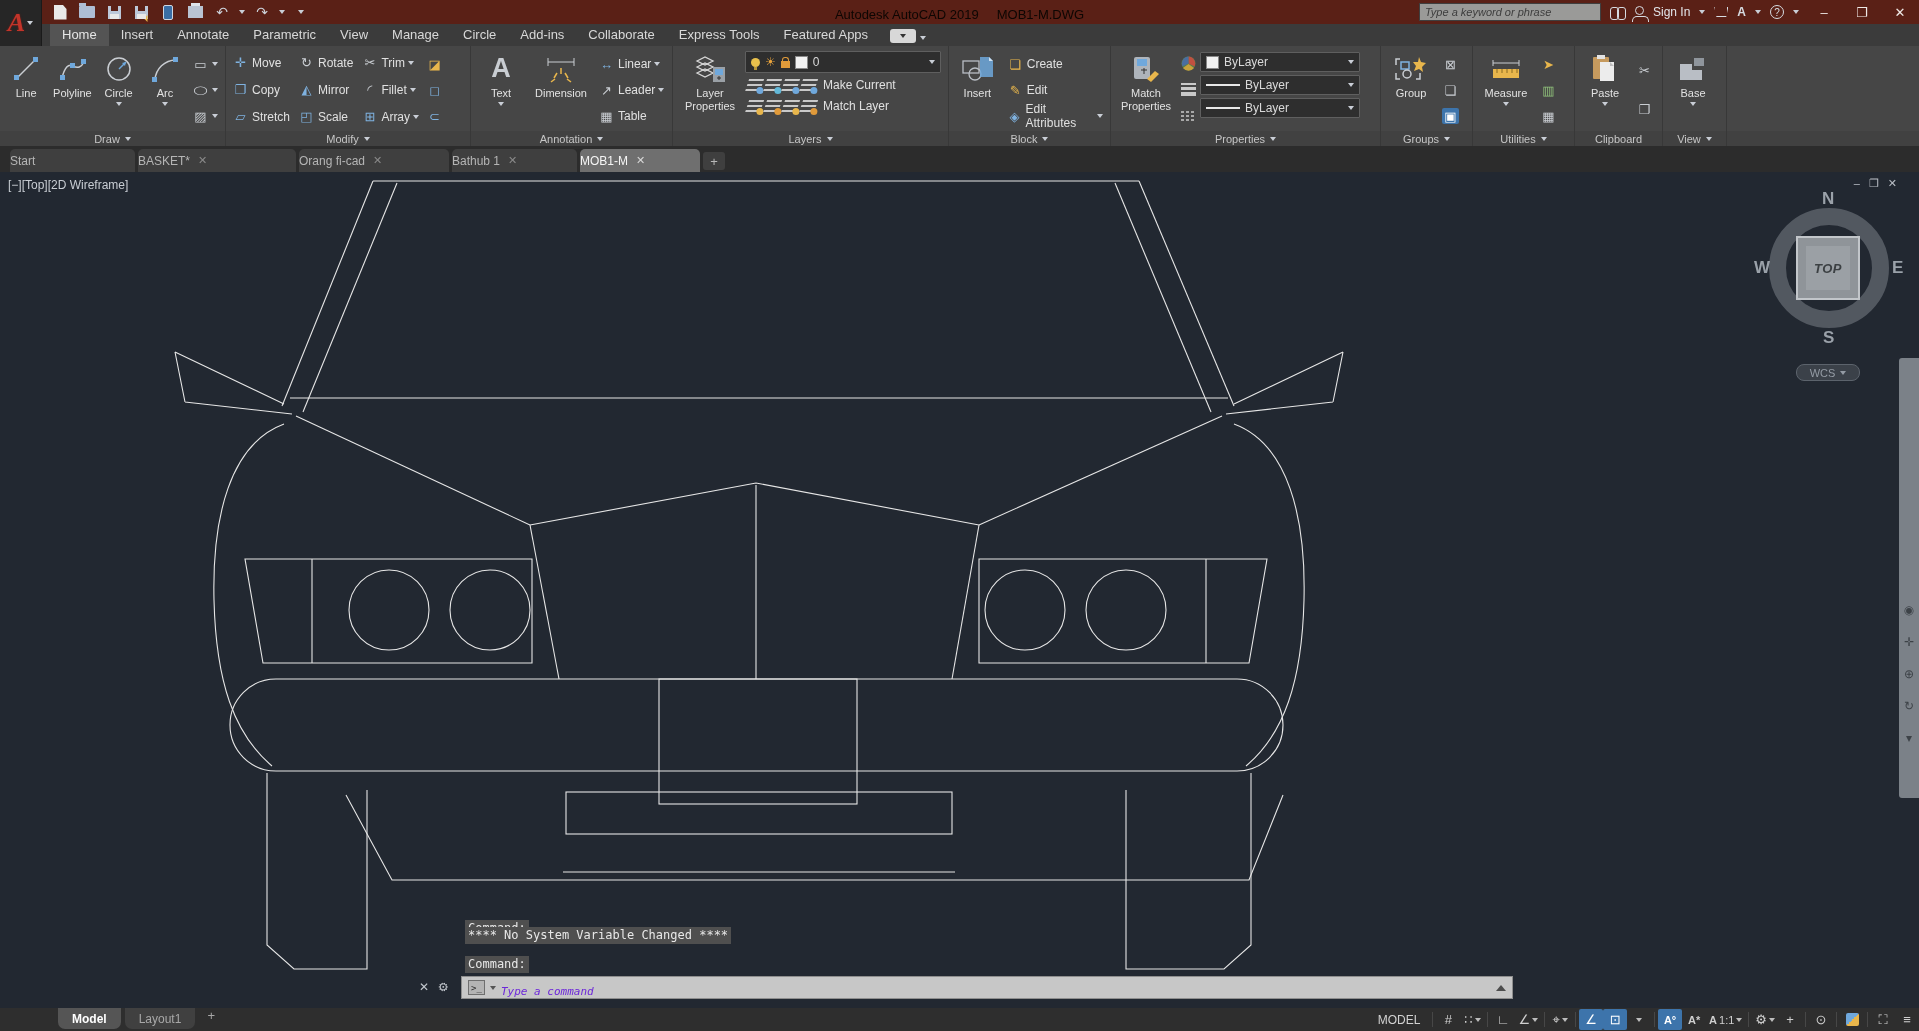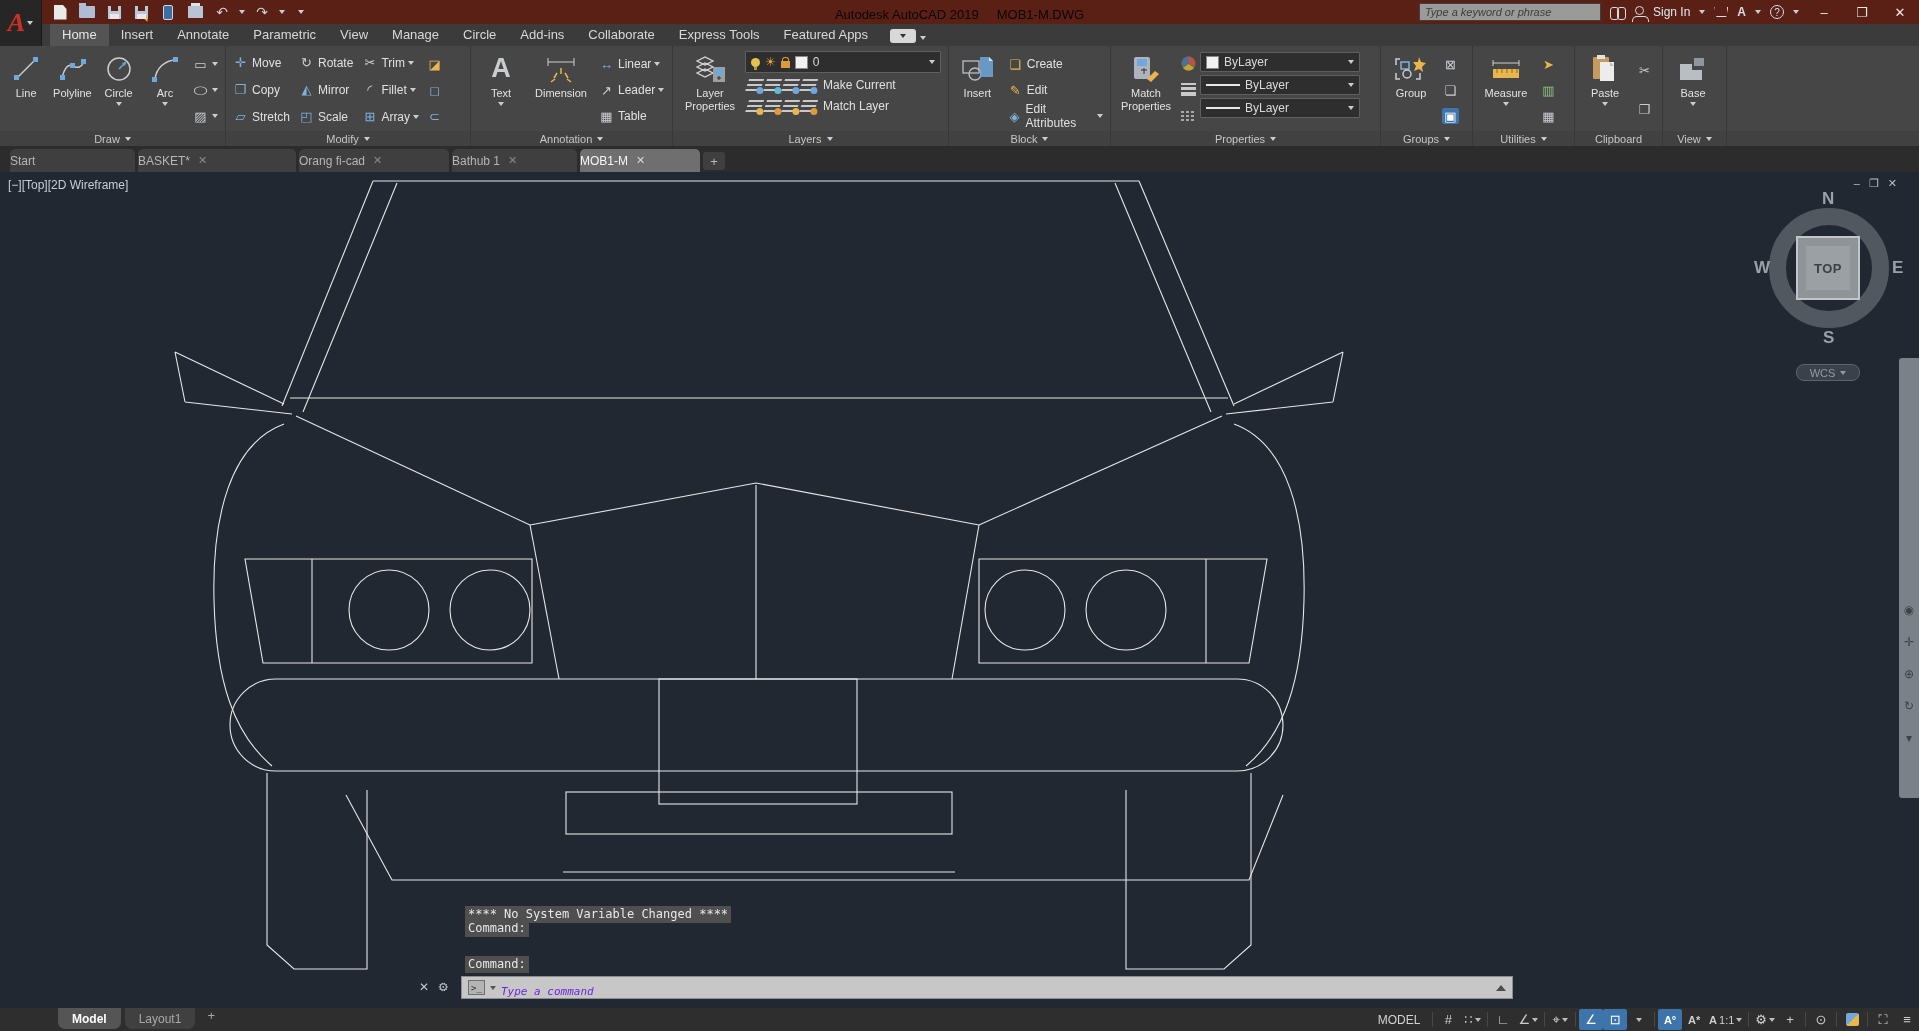--- a/index.html
+++ b/index.html
@@ -94,21 +94,21 @@
   .drawing-svg path, .drawing-svg rect, .drawing-svg circle, .drawing-svg line { stroke:#e6e6e6; stroke-width:1.1; fill:none; }
 
   
   .viewcube { position:absolute; left:1754px; top:18px; width:150px; height:160px; }
   .vc-ring { position:absolute; left:15px; top:18px; width:120px; height:120px; border-radius:50%; border:17px solid rgba(90,96,104,0.85); }
   .vc-letter { position:absolute; color:#9aa1a9; font-weight:bold; font-size:17px; }
   .vc-n{ left:68px; top:-1px; } .vc-s{ left:69px; top:138px; } .vc-w{ left:0px; top:68px; } .vc-e{ left:138px; top:68px; }
   .vc-face { position:absolute; left:42px; top:46px; width:64px; height:64px; background:#8f9499; border:2px solid #c2c6ca;
     display:flex; align-items:center; justify-content:center; }
   .vc-face-inner { width:44px; height:44px; background:#9ba0a5; display:flex; align-items:center; justify-content:center;
-    color:#3c4043; font-size:13px; font-weight:bold; letter-spacing:.5px; }
+    color:#3c4043; font-size:13px; font-weight:bold; letter-spacing:.5px;font-style:italic; }
   .wcs-pill { position:absolute; left:1796px; top:192px; width:64px; height:17px; background:#3b4149; border:1px solid #5c636c;
     border-radius:8px; display:flex; align-items:center; justify-content:center; gap:5px; color:#949ba4; font-size:11px; }
   .wcs-pill .dd{ border-top-color:#949ba4; }
 
   
   .navbar { position:absolute; left:1899px; top:186px; width:20px; height:440px; background:rgba(196,202,208,0.55); border-radius:3px 0 0 3px; }
   .navbar .nv { width:20px; height:24px; display:flex; align-items:center; justify-content:center; color:#2e3338; font-size:12px; opacity:.8; }
   .navbar .nvgroup { position:absolute; left:0; top:240px; display:flex; flex-direction:column; gap:8px; }
 
   
@@ -778,21 +778,21 @@
     <div class="nvgroup">
       <span class="nv">◉</span>
       <span class="nv">✛</span>
       <span class="nv">⊕</span>
       <span class="nv">↻</span>
       <span class="nv">▾</span>
     </div>
   </div>
 
   <div class="cmd-chip" style="top:748px">Command:</div>
-  <div class="cmd-chip" style="top:734px">**** No System Variable Changed ****</div>
+  <div class="cmd-chip" style="top:755px">**** No System Variable Changed ****</div>
   <div class="cmd-chip" style="top:784px">Command:</div>
 
   <div class="cmd-tools">
     <span>✕</span>
     <span style="transform:rotate(90deg)">⚙</span>
   </div>
   <div class="cmd-bar">
     <span class="cmd-prompt-box">&gt;_</span>
     <span class="dd"></span>
     <span class="cmd-placeholder">Type a command</span>

